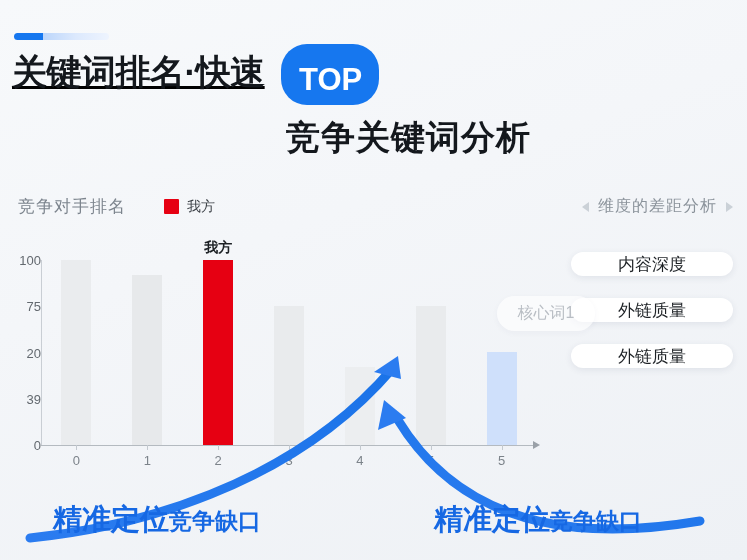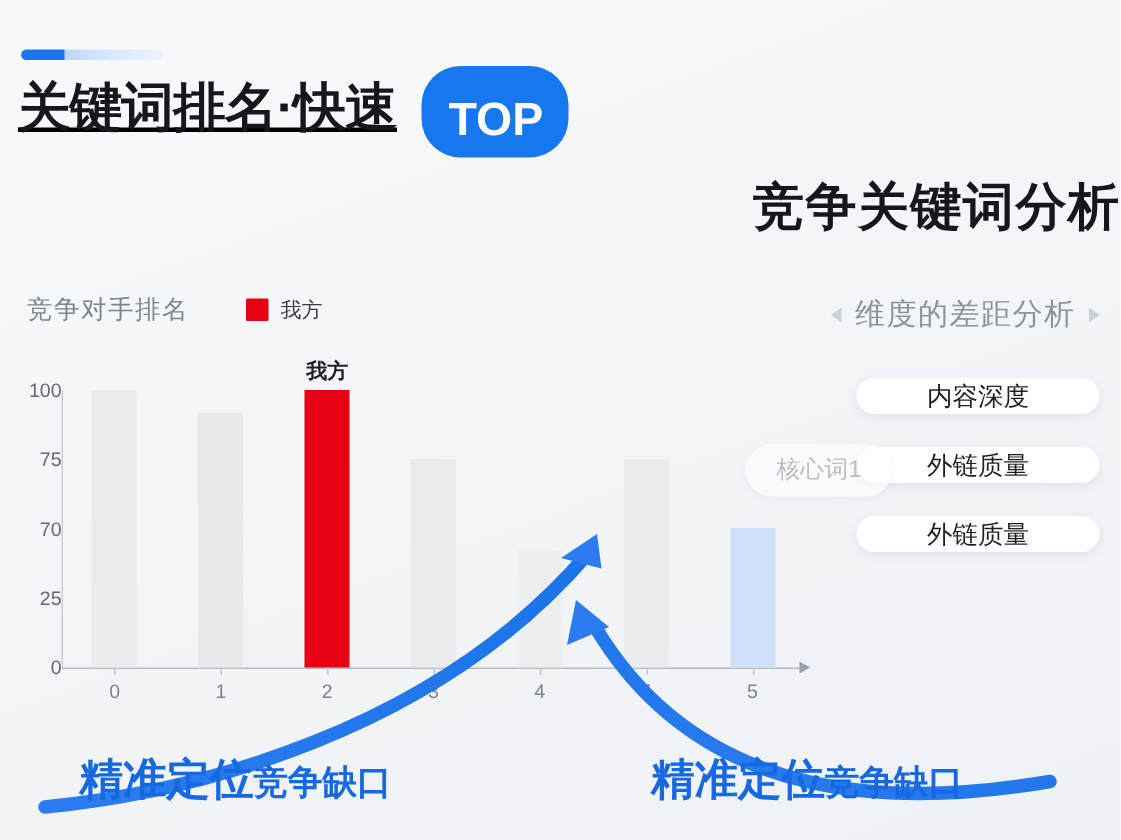--- a/index.html
+++ b/index.html
@@ -81,21 +81,21 @@
     justify-content: center;
     padding: 0 8px;
     line-height: 1;
   }
 
   #main-title {
     position: absolute;
     top: 115px;
     left: 0;
     width: 747px;
-    text-align: right;
+    text-align: center;
     font-size: 34px;
     font-weight: bold;
     color: #14181d;
     letter-spacing: 1px;
     padding-left: 70px;
     box-sizing: border-box;
   }
 
   
   #chart-header {
@@ -129,21 +129,21 @@
 
   #dimension-header {
     position: absolute;
     right: 14px;
     top: 196px;
     display: flex;
     align-items: center;
     gap: 9px;
   }
   #dimension-title {
-    font-size: 20px;
+    font-size: 16px;
     color: #8b939b;
     letter-spacing: 1px;
   }
   .tri {
     width: 0; height: 0;
     border-top: 5px solid transparent;
     border-bottom: 5px solid transparent;
     opacity: .55;
   }
   .tri-left  { border-right: 7px solid #aab3bc; }
@@ -316,22 +316,22 @@
   <span class="tri tri-right"></span>
 </div>
 
 <div id="chart-area">
   <div id="y-axis-line"></div>
   <div id="x-axis-line"></div>
   <div id="x-axis-arrow"></div>
   <div id="y-ticks">
       <div class="y-tick" style="top: 22px;">100</div>
       <div class="y-tick" style="top: 68.25px;">75</div>
-      <div class="y-tick" style="top: 114.5px;">70</div>
-      <div class="y-tick" style="top: 160.75px;">25</div>
+      <div class="y-tick" style="top: 114.5px;">20</div>
+      <div class="y-tick" style="top: 160.75px;">39</div>
       <div class="y-tick" style="top: 207px;">0</div>
     </div>
   <div id="bars">
       <div class="bar" style="left: 61.4286px; width: 30px; height: 185px; background: rgb(234, 236, 238);"></div>
       <div class="bar" style="left: 132.286px; width: 30px; height: 170px; background: rgb(231, 233, 235);"></div>
       <div class="bar" style="left: 203.143px; width: 30px; height: 185px; background: rgb(230, 0, 18);"></div>
       <div class="bar" style="left: 274px; width: 30px; height: 139px; background: rgb(233, 235, 237);"></div>
       <div class="bar" style="left: 344.857px; width: 30px; height: 78px; background: rgb(236, 238, 240);"></div>
       <div class="bar" style="left: 415.714px; width: 30px; height: 139px; background: rgb(233, 235, 237);"></div>
       <div class="bar" style="left: 486.571px; width: 30px; height: 93px; background: rgb(207, 224, 251);"></div>

